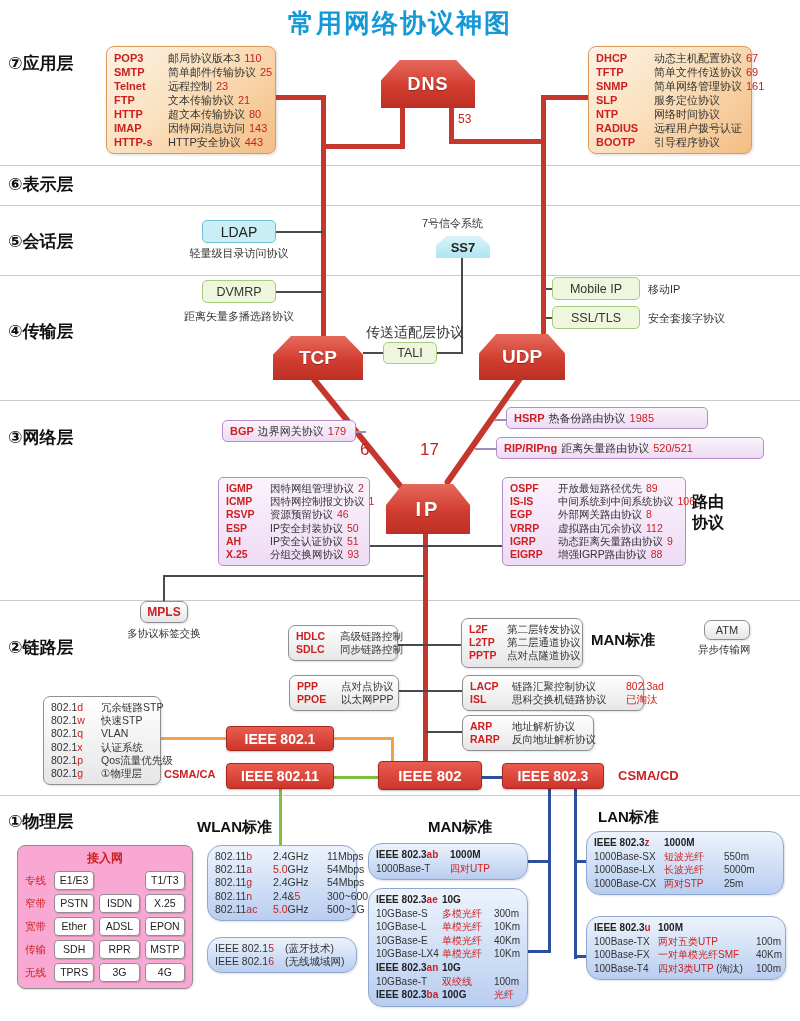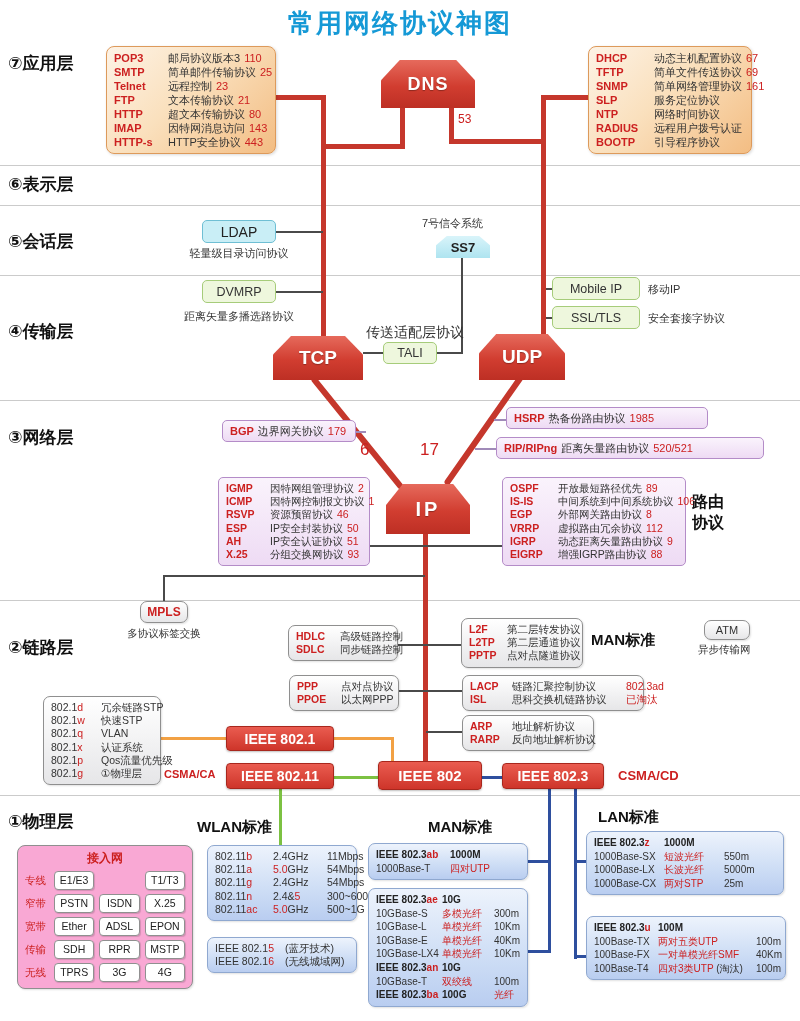--- a/index.html
+++ b/index.html
@@ -16,21 +16,21 @@
   .diag{transform-origin:0 0;border-radius:3px;}
   .title{position:absolute;left:0;width:800px;text-align:center;font-size:26px;font-weight:bold;color:#1599d6;letter-spacing:2px;}
   .layer{position:absolute;font-size:17px;font-weight:bold;color:#111;}
   .box{position:absolute;box-sizing:border-box;border-radius:5px;}
   .tbl{padding:4px 7px;}
   .orangebox{background:linear-gradient(135deg,#fdf3e6 0%,#fae0bd 45%,#f3bd83 100%);border:1px solid #dd9a5b;border-radius:8px;box-shadow:1px 1px 3px rgba(0,0,0,.15);}
   .purplebox{background:linear-gradient(180deg,#faf3fc,#eedbf4);border:1px solid #b48cc8;border-radius:5px;}
   .greenbox{background:#eef7dd;border:1px solid #a6cc7a;text-align:center;color:#333;}
   .bluebox{background:#c9eef6;border:1px solid #6fbfd4;text-align:center;color:#222;}
   .graybox{background:linear-gradient(180deg,#ffffff,#e6e6e8);border:1px solid #8f8f8f;border-radius:7px;box-shadow:1px 1px 2px rgba(0,0,0,.12);}
-  .skybox{background:linear-gradient(180deg,#edf3fc 0%,#cdddf5 60%,#b9cdf0 100%);border:1px solid #8fa8d0;border-radius:7px;box-shadow:1px 1px 2px rgba(0,0,0,.12);}
+  .skybox{background:linear-gradient(180deg,#edf3fc 0%,#cdddf5 60%,#b9cdf0 100%);border:1px solid #8fa8d0;border-radius:14px;box-shadow:1px 1px 2px rgba(0,0,0,.12);}
   .redbox{background:linear-gradient(180deg,#ea5c50,#ce352a);border:1px solid #a8271d;border-radius:4px;color:#fff;font-weight:bold;display:flex;align-items:center;justify-content:center;font-size:14px;box-shadow:0 1px 2px rgba(0,0,0,.25);}
   .shape{position:absolute;display:flex;align-items:center;justify-content:center;color:#fff;font-weight:bold;
          background:linear-gradient(180deg,#e66a5c 0%,#d13d30 55%,#bd2f24 100%);
          clip-path:polygon(20% 0,80% 0,100% 42%,100% 100%,0 100%,0 42%);text-shadow:0 1px 1px rgba(0,0,0,.3);}
   .cap{position:absolute;color:#333;}
   .center{text-align:center;}
   .t11{font-size:11px;line-height:14px;}
   .t105{font-size:10.5px;line-height:13.2px;}
   .t10{font-size:10px;line-height:13.6px;}
   .redtxt{color:#cc2020;}

